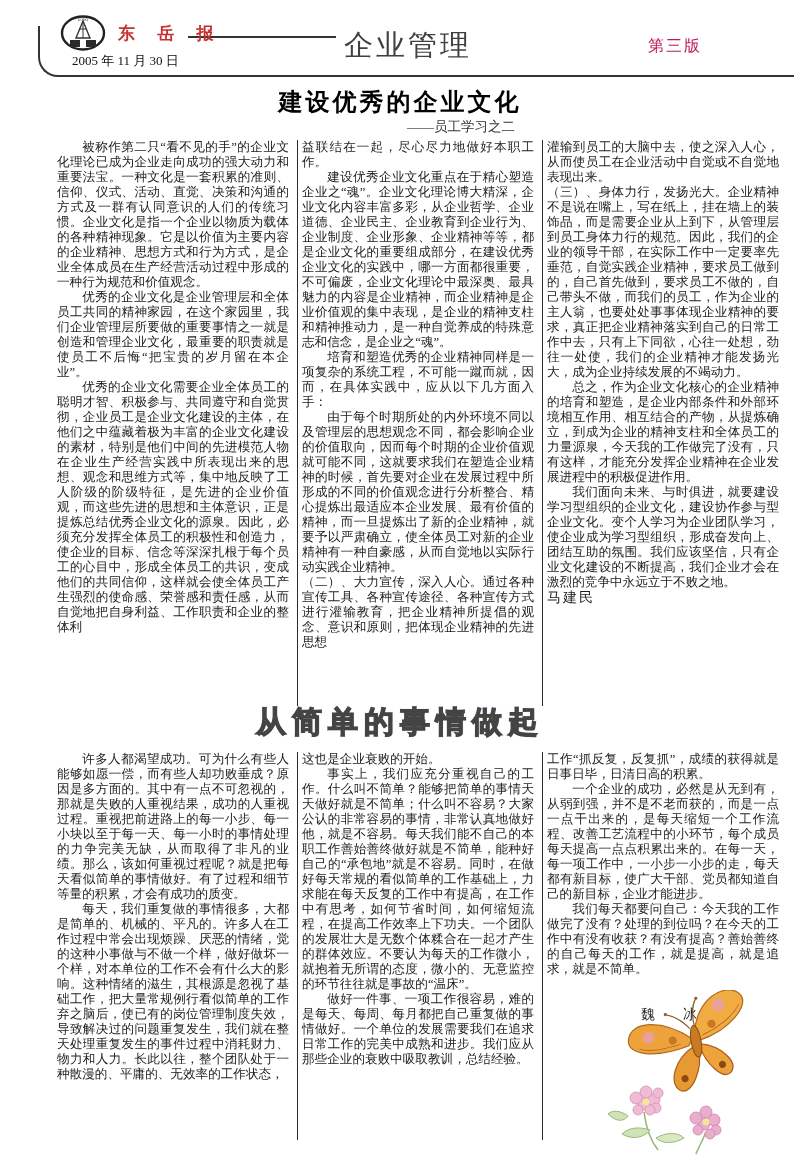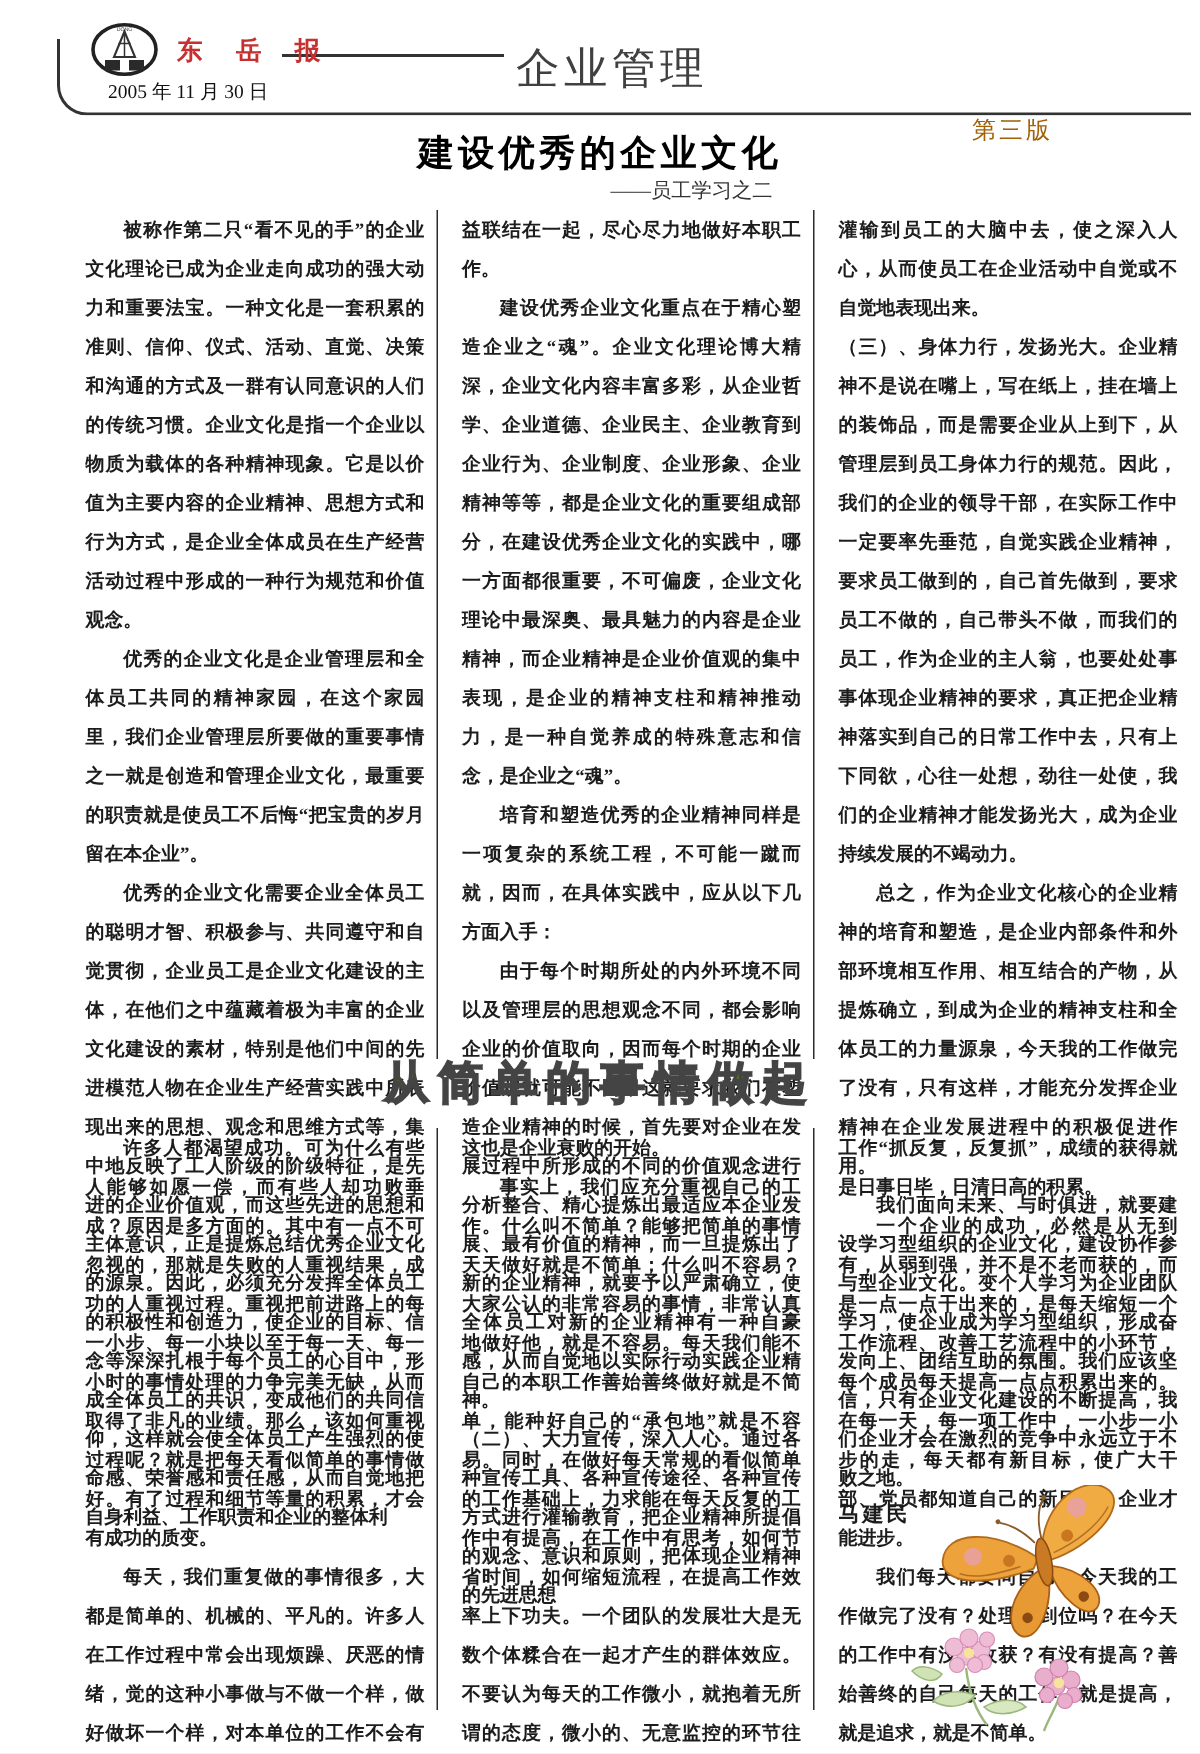--- a/index.html
+++ b/index.html
@@ -9,36 +9,36 @@
   
   .hdr-rule{position:absolute;left:38px;top:26px;width:754px;height:49px;
             border-left:2px solid #333;border-bottom:2px solid #333;
             border-bottom-left-radius:20px;}
   .hdr-midline{position:absolute;left:188px;top:36px;width:148px;border-top:2px solid #333;}
   .logo{position:absolute;left:60px;top:15px;width:46px;height:37px;}
   .paper-name{position:absolute;left:118px;top:22px;font-size:17px;font-weight:700;
               color:#c53030;letter-spacing:9px;font-family:"Liberation Serif",serif;}
   .date{position:absolute;left:72px;top:52px;font-size:13px;color:#111;}
   .section{position:absolute;left:344px;top:26px;font-size:29px;letter-spacing:3px;color:#404040;}
-  .edition{position:absolute;left:648px;top:36px;font-size:16px;letter-spacing:2px;color:#a16207;margin-top:41px;}
+  .edition{position:absolute;left:648px;top:36px;font-size:16px;letter-spacing:2px;color:#be185d;}
 
   
   .a1-title{position:absolute;left:0;top:86px;width:100%;text-align:center;
             font-family:"Liberation Sans",sans-serif;font-weight:700;font-size:24px;
             letter-spacing:3px;color:#000000;}
   .a1-subtitle{position:absolute;left:407px;top:118px;font-size:13.5px;color:#333;}
   .a2-title{position:absolute;left:0;top:702px;width:100%;text-align:center;
             font-family:"Liberation Sans",sans-serif;font-weight:700;font-size:30px;
             letter-spacing:6px;color:#4d7c0f;-webkit-text-stroke:1.2px #444;
             text-shadow:0 0 1px #555;}
   .cols{position:absolute;left:57px;display:flex;width:728px;}
   .cols-a1{top:140px;height:566px;}
   .cols-a2{top:752px;height:388px;}
-  .col{width:232px;font-size:12.6px;line-height:26px;text-align:justify;font-weight:bold;}
-  .col + .col{border-left:1px solid #2b2b2b;margin-left:8px;padding-left:16px;}
+  .col{width:232px;font-size:12.6px;line-height:15px;text-align:justify;}
+  .col + .col{border-left:1px solid #2b2b2b;margin-left:8px;padding-left:4px;}
   .col p{margin:0;}
   .col p.ind{text-indent:2em;}
   .col p.cont{text-indent:0;}
   .sig{margin-top:0;font-size:14px;letter-spacing:2px;}
   .sig2{margin-top:30px;text-align:center;font-size:14px;padding-left:12px;}
 
   .deco{position:absolute;left:598px;top:990px;width:195px;height:175px;}
 </style>
 </head>
 <body>

